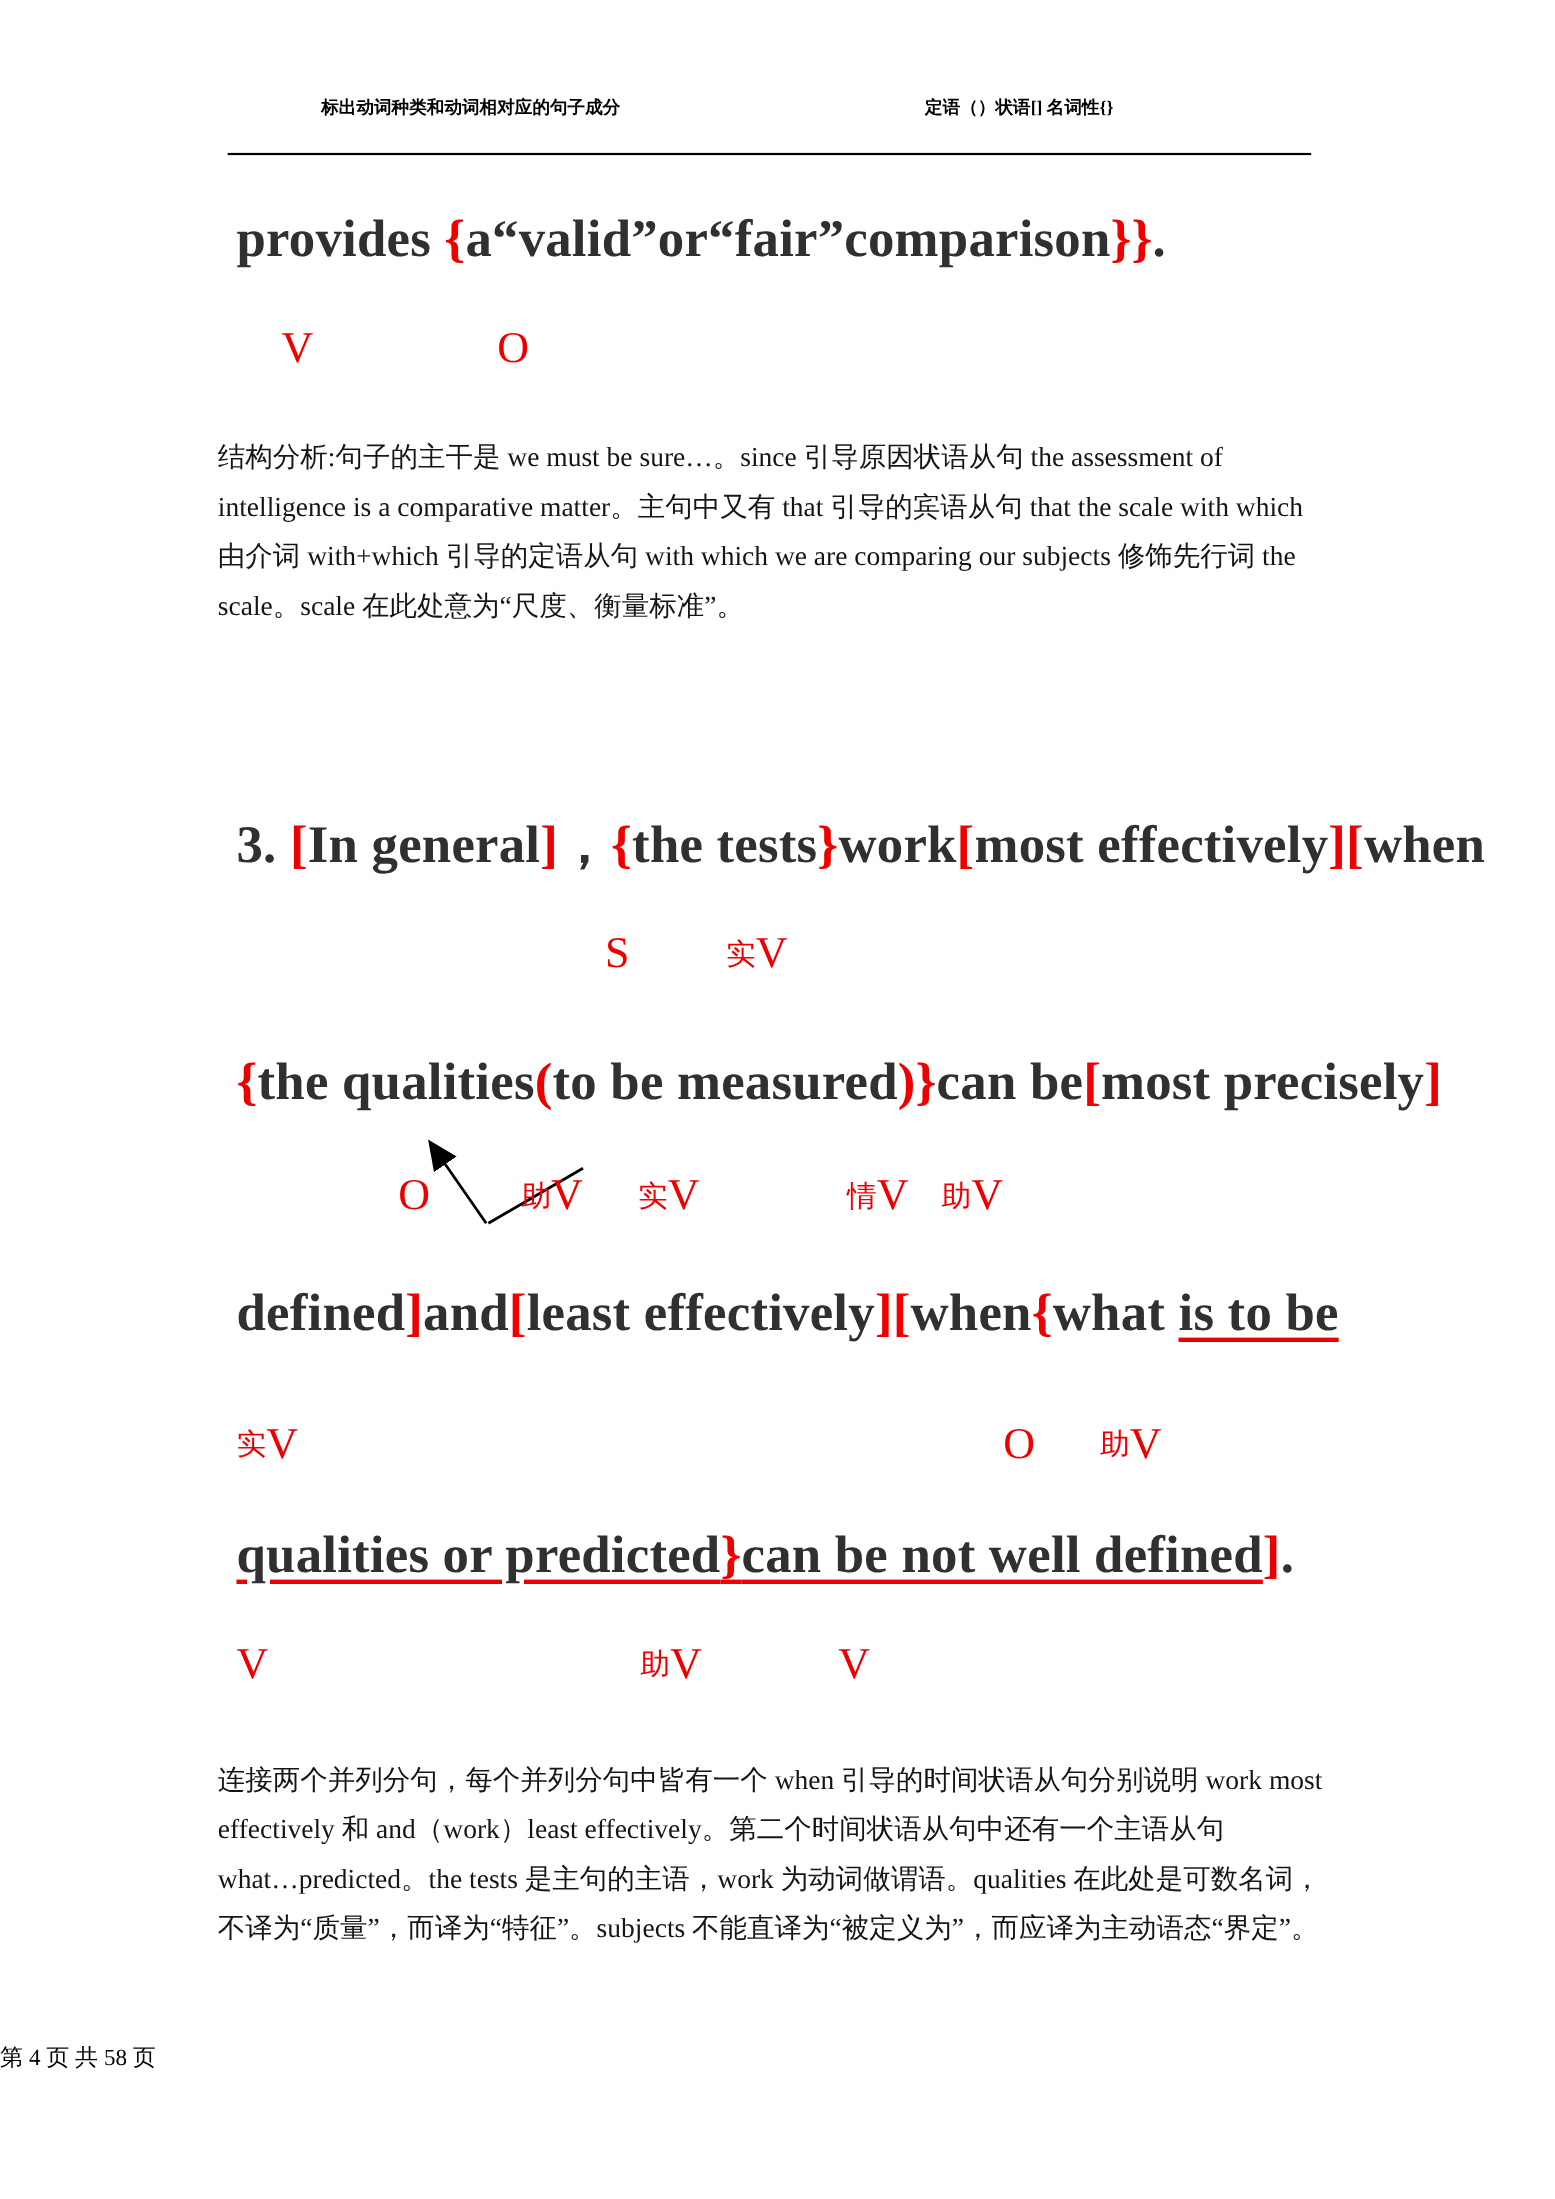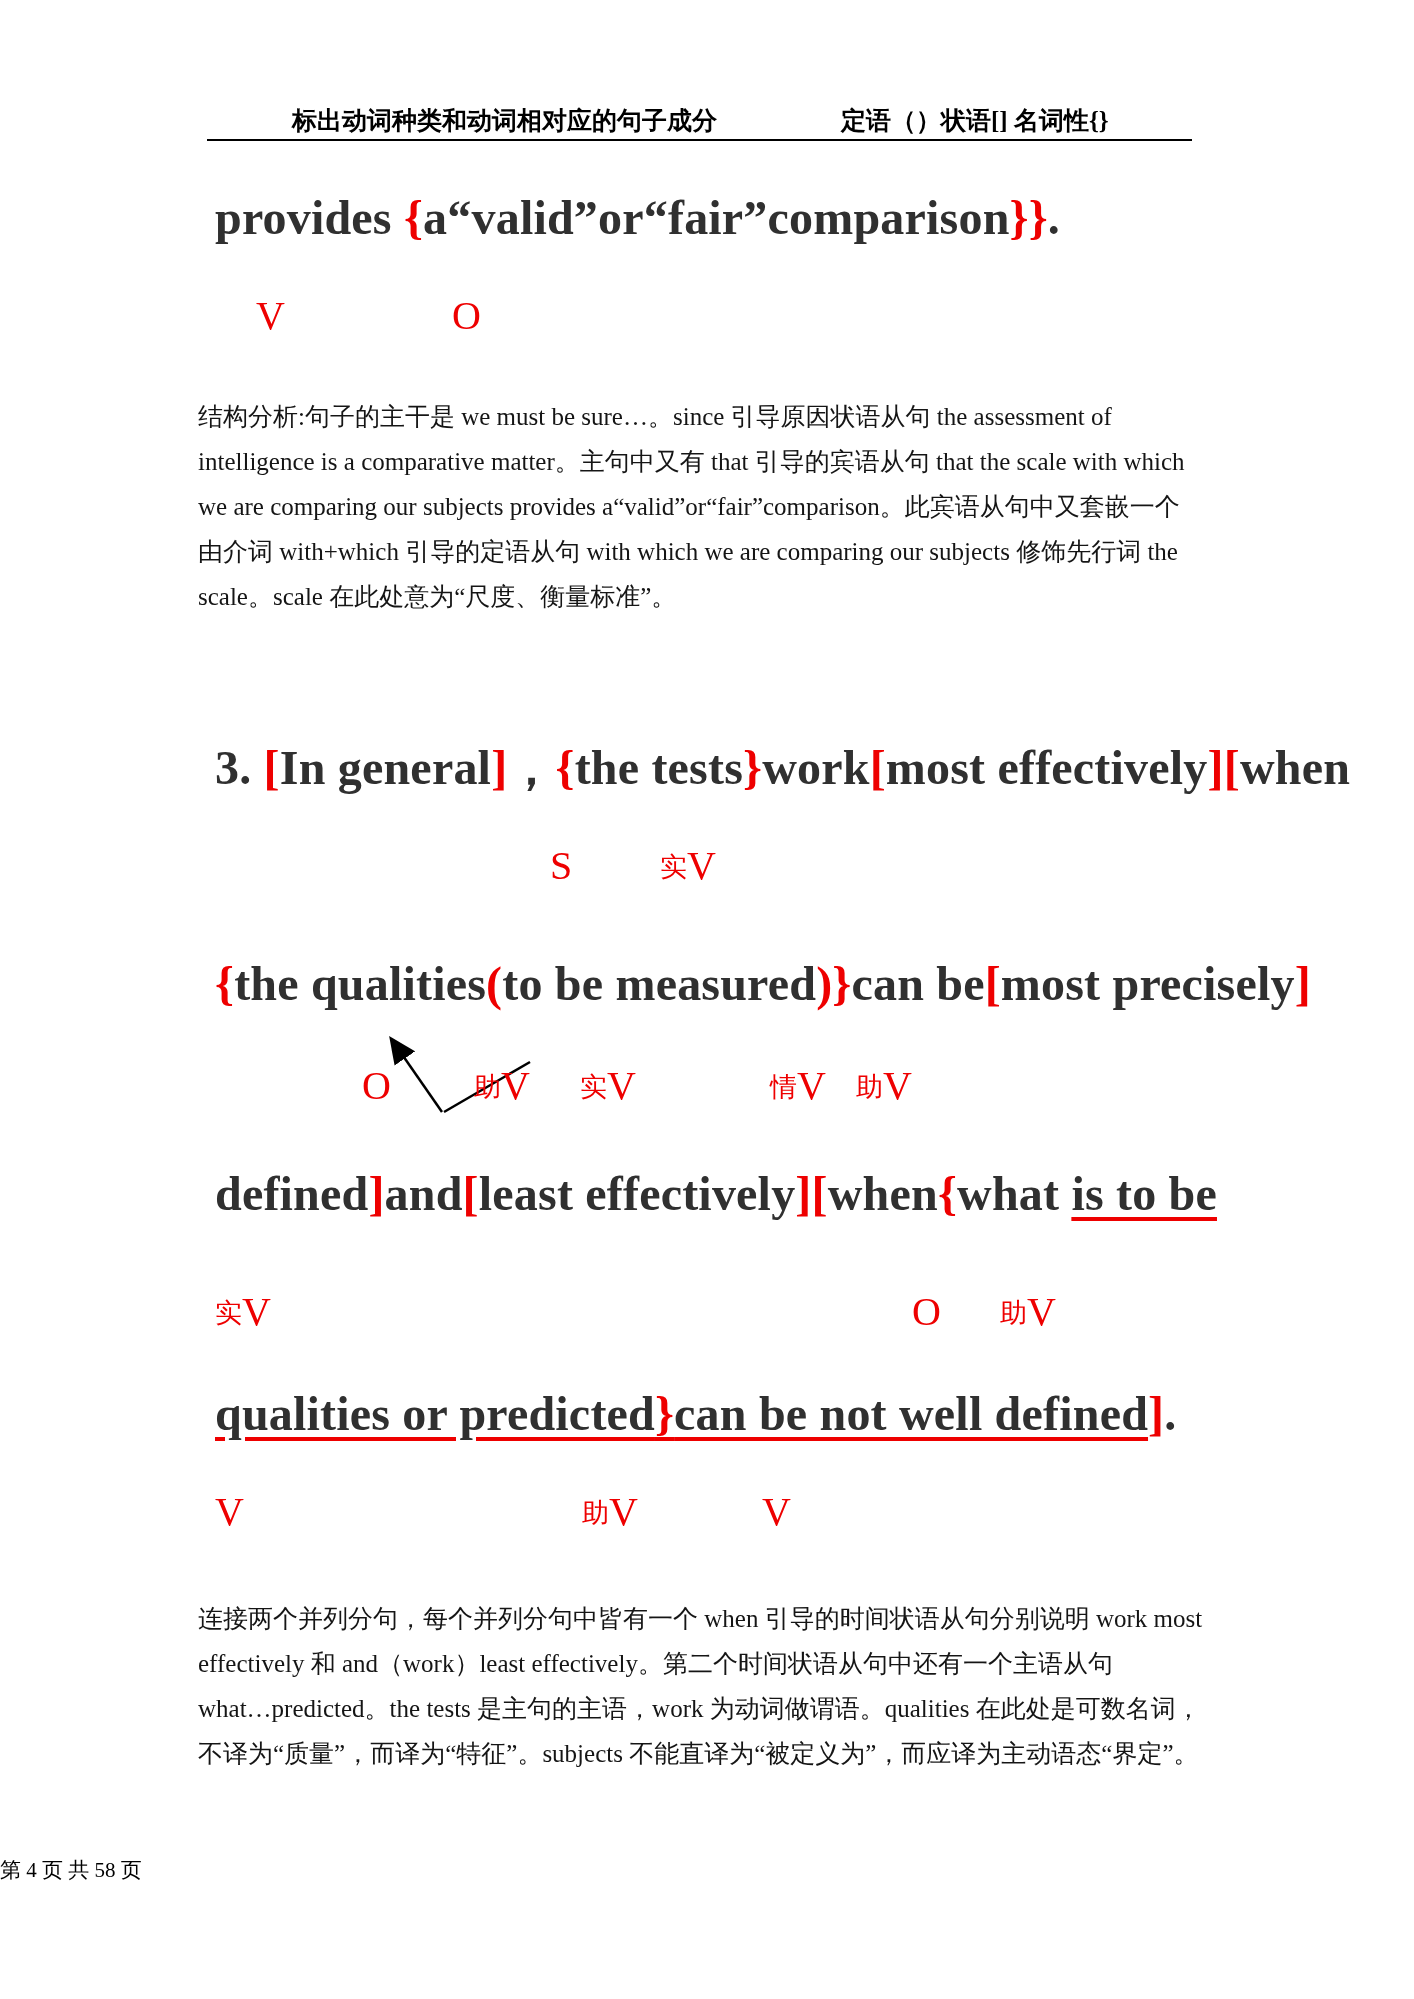--- a/index.html
+++ b/index.html
@@ -9,22 +9,22 @@
   }
   html,body{margin:0;padding:0;background:#ffffff;}
   #page{
     position:relative;
     width:1414px;height:1999px;
     background:#ffffff;
     overflow:hidden;
     font-family:"Liberation Serif","DejaVu Serif",serif;
   }
   .hdr{
-    position:absolute;top:104px;
-    font-size:25px;font-weight:bold;color:#000;
+    position:absolute;top:88px;
+    font-size:16px;font-weight:bold;color:#000;
     white-space:nowrap;
     font-family:"Liberation Serif","DejaVu Serif",serif;
   }
   .hdr-left{left:292px;}
   .hdr-right{left:841px;}
   .hrule{
     position:absolute;left:207px;top:139px;width:985px;height:2px;background:#000;
   }
   .heading{
     position:absolute;left:215px;
@@ -69,21 +69,20 @@
   <div class="heading" style="top:190px"><span>provides </span><span class="red">{</span><span>a“valid”or“fair”comparison</span><span class="red">}}</span><span>.</span></div>
 
   <div class="labels" style="top:292px">
     <span class="lbl" style="left:256px"><span class="zh"></span><span>V</span></span>
     <span class="lbl" style="left:452px"><span class="zh"></span><span>O</span></span>
   </div>
 
   <div class="para" style="top:394px">
       <div class="pline">结构分析:句子的主干是 we must be sure…。since 引导原因状语从句 the assessment of</div>
       <div class="pline">intelligence is a comparative matter。主句中又有 that 引导的宾语从句 that the scale with which</div>
-      <div class="pline">we are comparing our subjects provides a“valid”or“fair”comparison。此宾语从句中又套嵌一个</div>
       <div class="pline">由介词 with+which 引导的定语从句 with which we are comparing our subjects 修饰先行词 the</div>
       <div class="pline">scale。scale 在此处意为“尺度、衡量标准”。</div>
     </div>
 
   <div class="heading" style="top:736px"><span>3. </span><span class="red">[</span><span>In general</span><span class="red">]</span><span>，</span><span class="red">{</span><span>the tests</span><span class="red">}</span><span>work</span><span class="red">[</span><span>most effectively</span><span class="red">]</span><span class="red">[</span><span>when</span></div>
 
   <div class="labels" style="top:842px">
     <span class="lbl" style="left:550px"><span class="zh"></span><span>S</span></span>
     <span class="lbl" style="left:660px"><span class="zh">实</span><span>V</span></span>
   </div>

